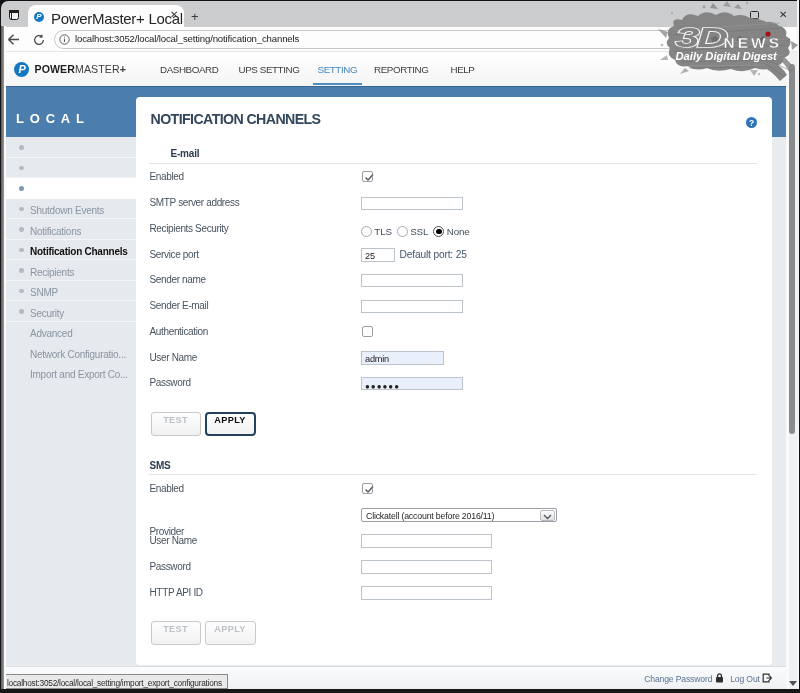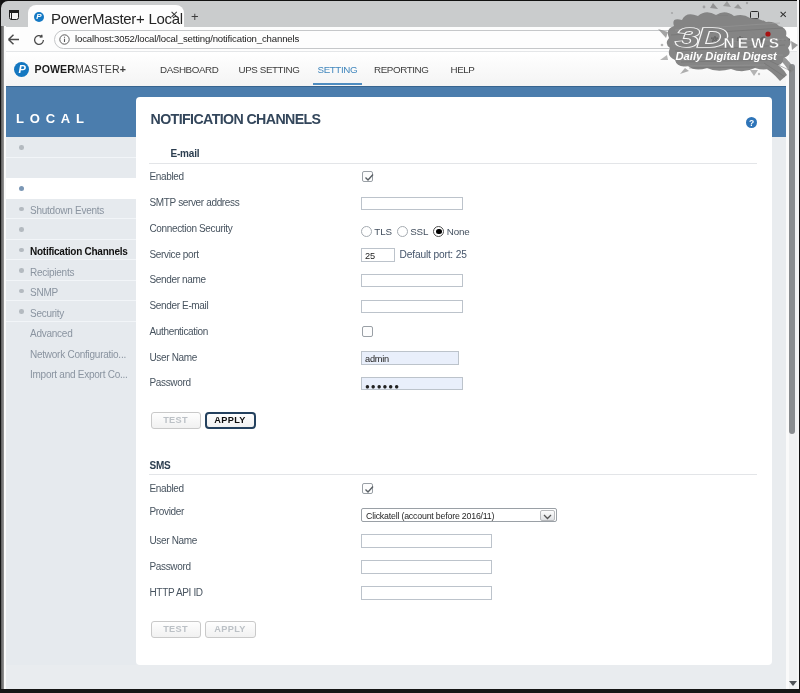--- a/index.html
+++ b/index.html
@@ -71,21 +71,21 @@
   .sechdr { left:13.5px; font-size:10px; font-weight:bold; letter-spacing:-0.2px; color:#2b3d4f; }
   .hr { left:13px; width:608px; height:1px; background:#e3e5e8; }
   .flabel { left:13.5px; font-size:10px; letter-spacing:-0.35px; color:#47535f; white-space:nowrap; }
   .finput { left:225px; height:13.5px; background:#fff; border:1px solid #bcc3cb; }
   .fill { background:#e9effb; }
   .fval { position:absolute; left:3px; top:2px; font-size:9.2px; letter-spacing:-0.2px; color:#222; }
   .cbox { left:225.5px; width:11px; height:11px; border:1px solid #9aa0a6; border-radius:2px; background:#fdfdfd; }
   .radio { width:11px; height:11px; border:1px solid #a5abb1; border-radius:50%; background:#fff; display:inline-block; vertical-align:-2px; }
   .radio.sel { border:1px solid #4d4d4d; position:relative; }
   .radio.sel:after { content:""; position:absolute; left:1.7px; top:1.7px; width:5.6px; height:5.6px; border-radius:50%; background:#000; }
-  .btn { width:50px; height:17px; border:1px solid #c9c9c9; border-radius:3px; background:linear-gradient(#fefefe,#f1f1f1); font-size:9.2px; font-weight:bold; letter-spacing:0.3px; text-align:center; line-height:15.5px; color:#bcc1c6; }
+  .btn { width:50px; height:24px; border:1px solid #c9c9c9; border-radius:3px; background:linear-gradient(#fefefe,#f1f1f1); font-size:9.2px; font-weight:bold; letter-spacing:0.3px; text-align:center; line-height:15.5px; color:#bcc1c6; }
   .btn.on { border:2px solid #24415e; border-radius:4px; color:#0c0c0c; line-height:13.5px; }
 
   
   #footer { left:0; top:614px; width:780px; height:23px; background:linear-gradient(#fbfcfd,#eef0f2); border-top:1px solid #d9dde0; }
   #flinks { position:absolute; right:13px; top:5.5px; font-size:8.6px; letter-spacing:-0.15px; color:#5a7390; }
   #bubble { left:2px; top:674px; width:226px; height:14.5px; background:#e9e9e9; border:1px solid #8a8a8a; border-left:none; }
   #bubble span { position:absolute; left:5px; top:2.5px; font-size:8.3px; letter-spacing:-0.25px; color:#2c2c2c; }
 </style>
 </head>
 <body>
@@ -134,20 +134,24 @@
       <div class="abs navitem" style="left:368px;">REPORTING</div>
       <div class="abs navitem" style="left:444.5px;">HELP</div>
       <div class="abs" id="nav-underline"></div>
     </div>
     <div class="abs" id="blueband"></div>
     <div class="abs" id="sidebar">
         <div class="sitem abs" style="top: 0px;">
           <span class="dot"></span>
           <span class="txt">Shutdown Events</span>
         </div>
+        <div class="sitem abs" style="top: 20.5px;">
+          <span class="dot"></span>
+          <span class="txt">Notifications</span>
+        </div>
         <div class="sitem abs active" style="top: 41px;">
           <span class="dot"></span>
           <span class="txt">Notification Channels</span>
         </div>
         <div class="sitem abs" style="top: 61.5px;">
           <span class="dot"></span>
           <span class="txt">Recipients</span>
         </div>
         <div class="sitem abs" style="top: 82px;">
           <span class="dot"></span>
@@ -183,73 +187,85 @@
       <div class="abs sechdr" style="top:51px;padding-left:21px;">E-mail</div>
       <div class="abs hr" style="top:65.5px;"></div>
       <div class="abs flabel" style="top:74px;">Enabled</div>
       <div class="abs cbox" style="top:74px;">
           <svg width="12" height="12" viewBox="0 0 12 12" style="position:absolute;left:0;top:-1px;">
             <path d="M2.5 6.5 L5 9 L10 3.5" stroke="#595f64" stroke-width="1.4" fill="none"></path>
           </svg>
         </div>
       <div class="abs flabel" style="top:99.5px;">SMTP server address</div>
       <div class="abs finput" style="top:99.5px; width:102px;"></div>
-      <div class="abs flabel" style="top:125.5px;">Connection Security</div>
+      <div class="abs flabel" style="top:125.5px;">Recipients Security</div>
       <div class="abs" style="left:225px; top:129px; font-size:9.8px; letter-spacing:-0.2px; color:#44505f;"><span class="radio"></span> TLS&nbsp;&nbsp;<span class="radio"></span> SSL&nbsp;&nbsp;<span class="radio sel"></span> None</div>
       <div class="abs flabel" style="top:151.5px;">Service port</div>
       <div class="abs finput" style="top:151px; width:34px;">
           <span class="fval">25</span>
         </div>
       <div class="abs" style="left:263.5px; top:152px; font-size:10.2px; letter-spacing:-0.15px; color:#44546a;">Default port: 25</div>
       <div class="abs flabel" style="top:177px;">Sender name</div>
       <div class="abs finput" style="top:176.5px; width:102px;"></div>
       <div class="abs flabel" style="top:203px;">Sender E-mail</div>
       <div class="abs finput" style="top:202.5px; width:102px;"></div>
       <div class="abs flabel" style="top:228.5px;">Authentication</div>
       <div class="abs cbox" style="top:228.5px;"></div>
       <div class="abs flabel" style="top:254.5px;">User Name</div>
-      <div class="abs finput fill" style="top:254px; width:98px;">
+      <div class="abs finput fill" style="top:254px; width:83px;">
           <span class="fval">admin</span>
         </div>
       <div class="abs flabel" style="top:280px;">Password</div>
       <div class="abs finput fill" style="top:279.5px; width:102px;">
           <span class="fval" style="font-size:8px; letter-spacing:1px; top:4px;">●●●●●●</span>
         </div>
       <div class="abs btn" style="left:14.5px; top:315px;">TEST</div>
       <div class="abs btn on" style="left:68.5px; top:314.5px; width:51px;">APPLY</div>
 
       <div class="abs sechdr" style="top:363px;">SMS</div>
       <div class="abs hr" style="top:377px;"></div>
       <div class="abs flabel" style="top:385.5px;">Enabled</div>
       <div class="abs cbox" style="top:385.5px;">
           <svg width="12" height="12" viewBox="0 0 12 12" style="position:absolute;left:0;top:-1px;">
             <path d="M2.5 6.5 L5 9 L10 3.5" stroke="#595f64" stroke-width="1.4" fill="none"></path>
           </svg>
         </div>
-      <div class="abs flabel" style="top:409px;">Provider</div>
+      <div class="abs flabel" style="top:429px;">Provider</div>
       <div class="abs" style="left:225px; top:410.5px; width:195.5px; height:14.5px; background:#fff; border:1px solid #9aa0a6; border-radius:2px;">
         <span style="position:absolute; left:4px; top:2px; font-size:8.8px; letter-spacing:-0.2px; color:#1f1f1f;">Clickatell (account before 2016/11)</span>
         <span style="position:absolute; right:1px; top:1px; width:15px; height:11.5px; background:linear-gradient(#fdfdfd,#dfe1e4); border:1px solid #b8babd; border-radius:2px;">
             <svg width="9" height="6" viewBox="0 0 9 6" style="position:absolute;left:2.5px;top:3px;">
               <path d="M1 1 L4.5 4.5 L8 1" stroke="#555" stroke-width="1.3" fill="none"></path>
             </svg>
           </span>
       </div>
       <div class="abs flabel" style="top:437.5px;">User Name</div>
       <div class="abs finput" style="top:437px; width:131px;"></div>
       <div class="abs flabel" style="top:463.5px;">Password</div>
       <div class="abs finput" style="top:463px; width:131px;"></div>
       <div class="abs flabel" style="top:489.5px;">HTTP API ID</div>
       <div class="abs finput" style="top:489px; width:131px;"></div>
       <div class="abs btn" style="left:14.5px; top:524px;">TEST</div>
       <div class="abs btn" style="left:68.5px; top:524px; width:51px;">APPLY</div>
     </div>
 
+    <div class="abs" id="footer">
+      <div id="flinks">Change Password <svg width="9" height="10" viewBox="0 0 9 10" style="vertical-align:-1px;">
+            <rect x="1" y="4" width="7" height="5.5" rx="0.8" fill="#2f2f2f"></rect>
+            <path d="M2.6 4 V2.8 A1.9 1.9 0 0 1 6.4 2.8 V4" stroke="#2f2f2f" stroke-width="1.3" fill="none"></path>
+          </svg> &nbsp; Log Out <svg width="11" height="10" viewBox="0 0 11 10" style="vertical-align:-1px;">
+            <path d="M7 3 V1.2 H1.2 V8.8 H7 V7" stroke="#2f2f2f" stroke-width="1.2" fill="none"></path>
+            <path d="M4.5 5 H9.5 M9.5 5 L7.5 3 M9.5 5 L7.5 7" stroke="#2f2f2f" stroke-width="1.2" fill="none"></path>
+          </svg></div>
+    </div>
   </div>
 
+  <div class="abs" id="bubble">
+      <span>localhost:3052/local/local_setting/import_export_configurations</span>
+    </div>
 
   <div class="abs" id="frame-top"></div>
   <div class="abs" id="frame-left1"></div>
   <div class="abs" id="frame-left2"></div>
   <div class="abs" id="frame-left3"></div>
   <div class="abs" id="frame-right1"></div>
   <div class="abs" id="sbar"></div>
   <div class="abs" id="sthumb"></div>
   <div class="abs" id="sarrow"></div>
   <div class="abs" id="frame-right3"></div>

